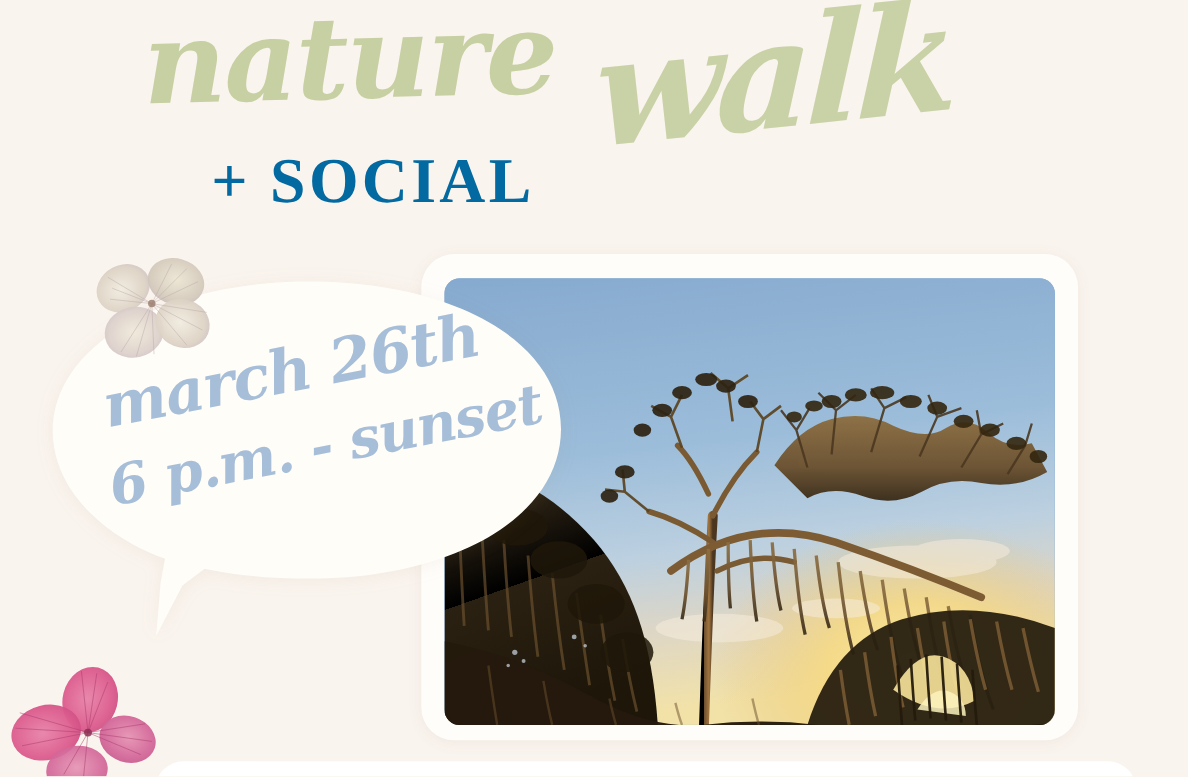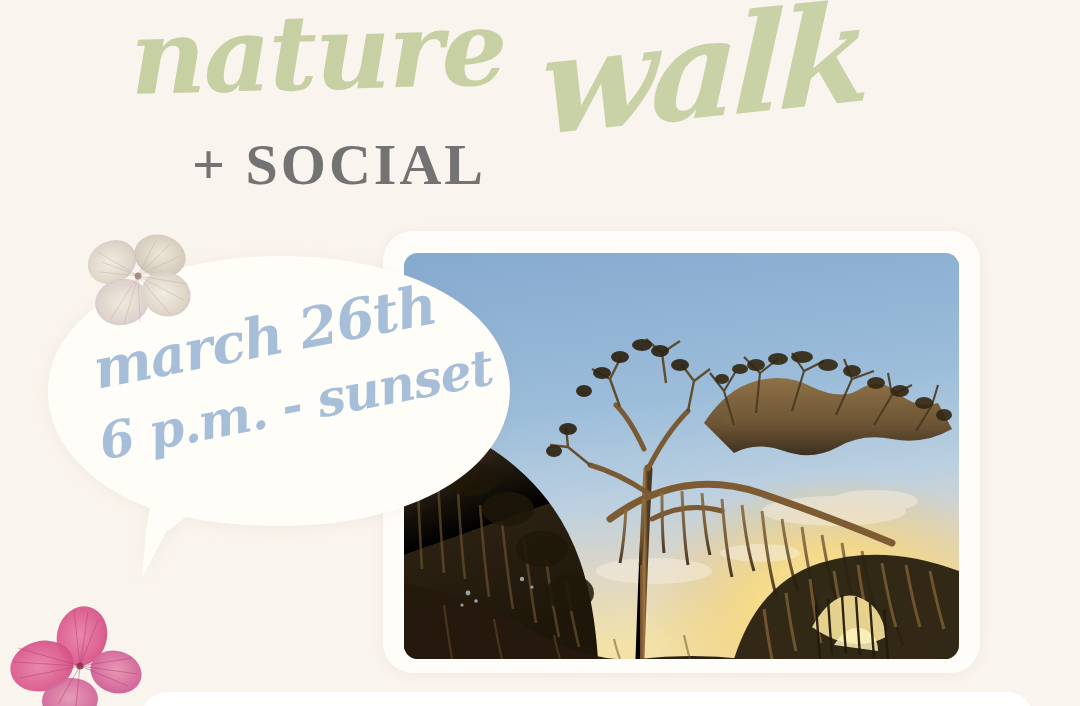--- a/index.html
+++ b/index.html
@@ -48,21 +48,21 @@
     transform-origin:left center;
   }
   .headline-social {
     position:absolute;
     left:192px; top:136px;
     font-family:"Liberation Serif", serif;
     font-weight:700;
     font-size:58px;
     line-height:1;
     letter-spacing:3px;
-    color:#737373;
+    color:#0369a1;
     white-space:nowrap;
   }
 
   
   .photo-card {
     position:absolute;
     left:383px; top:231px;
     width:597px; height:442px;
     background:#fffdfa;
     border-radius:30px;

